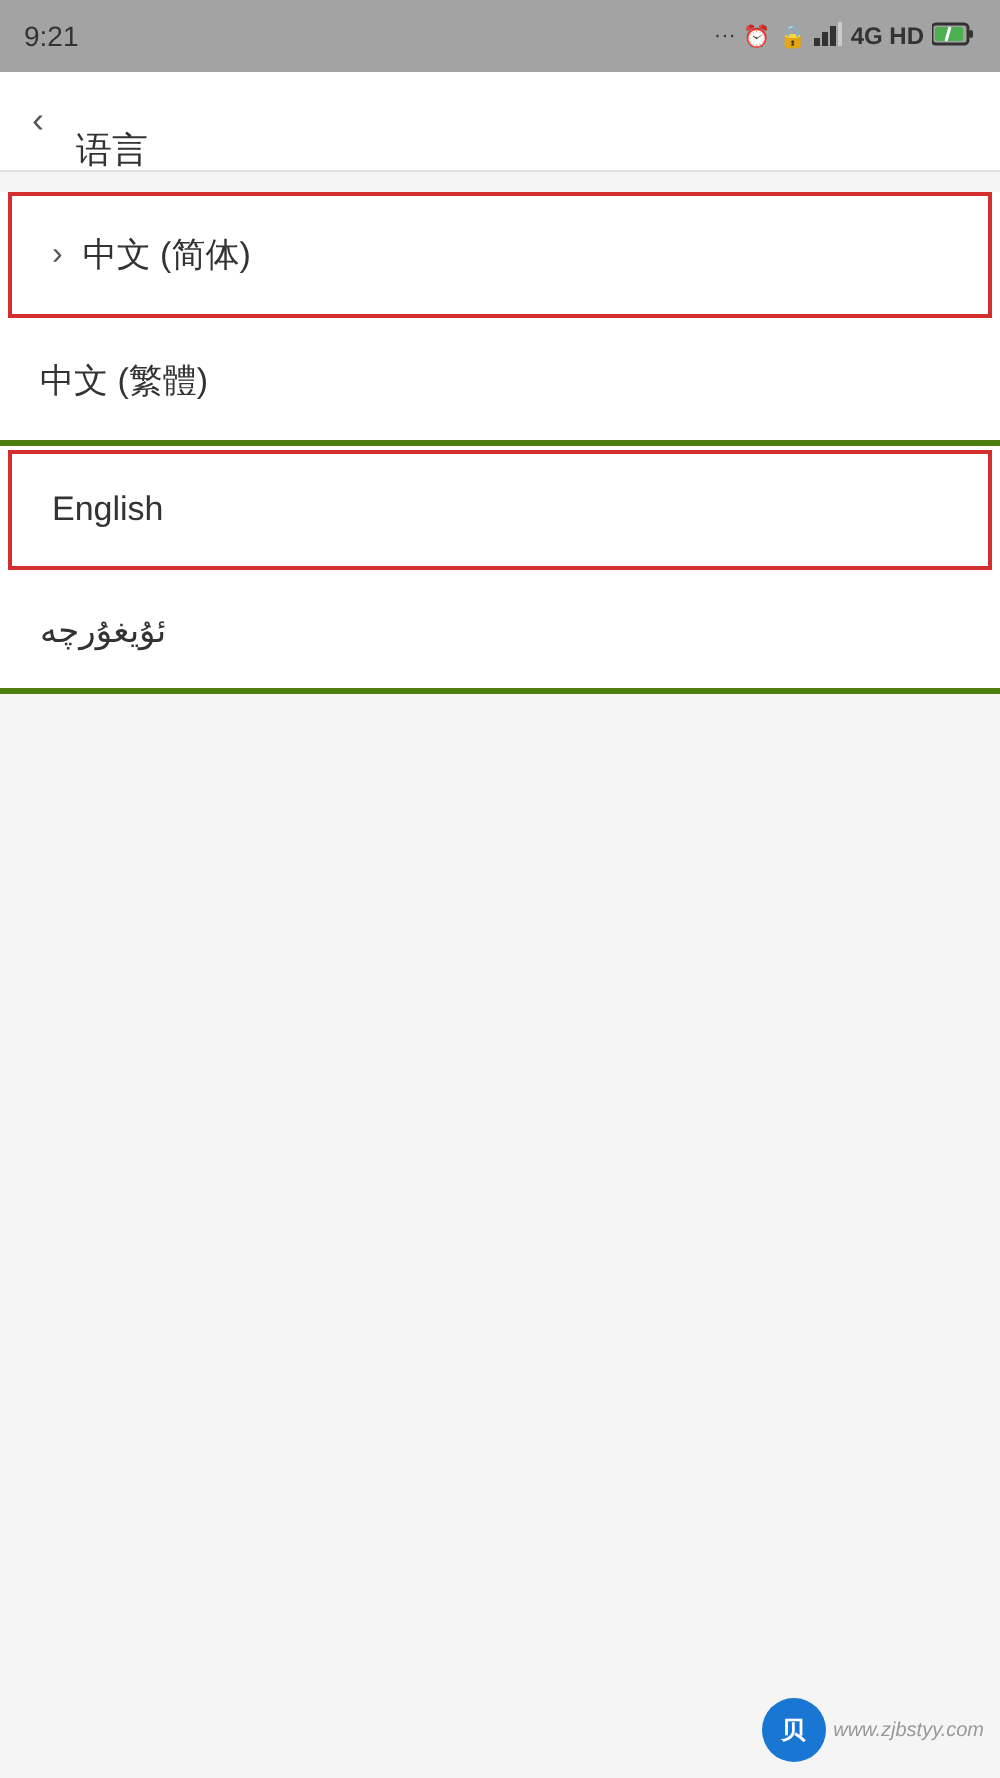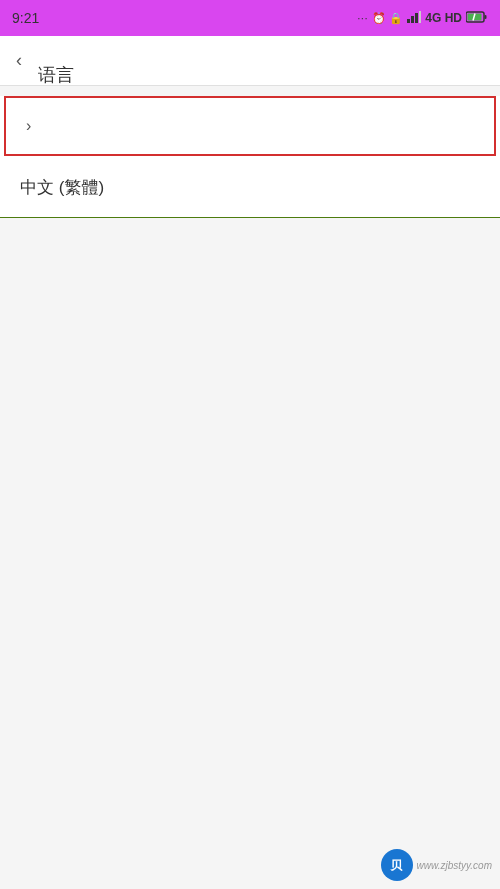--- a/index.html
+++ b/index.html
@@ -14,21 +14,21 @@
       background: #f5f5f5;
       font-family: "PingFang SC", "Microsoft YaHei", sans-serif;
       overflow: hidden;
       position: relative;
     }
 
     
     .status-bar {
       width: 100%;
       height: 36px;
-      background: #d946ef;
+      background: #a3a3a3;
       display: flex;
       align-items: center;
       justify-content: space-between;
       padding: 0 12px;
     }
 
     .status-time {
       font-size: 14px;
       font-weight: 500;
       color: #333;
@@ -78,21 +78,21 @@
       background: #fff;
       margin-top: 10px;
     }
 
     
     .lang-item {
       display: flex;
       align-items: center;
       padding: 18px 20px;
       background: #fff;
-      border-bottom: 1px solid #4d7c0f;
+      border-bottom: 3px solid #4d7c0f;
       position: relative;
       cursor: pointer;
       min-height: 60px;
     }
 
     .lang-item.selected-active {
       border: 2px solid #d32f2f;
       margin: 2px 4px;
     }
 
@@ -173,23 +173,30 @@
 <div class="nav-bar">
   <div class="nav-back">
     <span class="nav-back-arrow">‹</span>
   </div>
   <span class="nav-title">语言</span>
 </div>
 
 <div class="content" id="lang-list">
 <div class="lang-item selected-highlighted selected-active">
       <span class="lang-chevron">›</span>
+      <span class="lang-label">中文 (简体)</span>
     </div>
     <div class="lang-item">
       <span class="lang-label">中文 (繁體)</span>
+    </div>
+    <div class="lang-item selected-highlighted">
+      <span class="lang-label">English</span>
+    </div>
+    <div class="lang-item">
+      <span class="lang-label">ئۇيغۇرچە</span>
     </div>
   </div>
 
 <div class="watermark">
   <div class="watermark-icon">
     <span>贝</span>
   </div>
   <span class="watermark-text">www.zjbstyy.com</span>
 </div>
 

